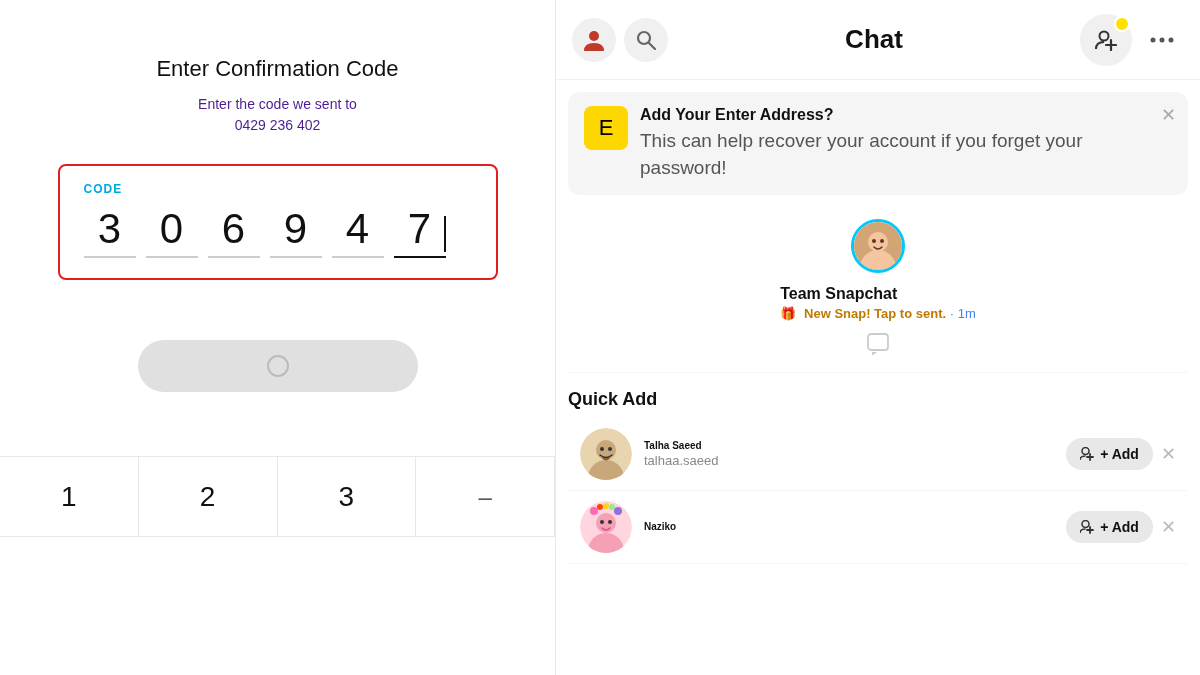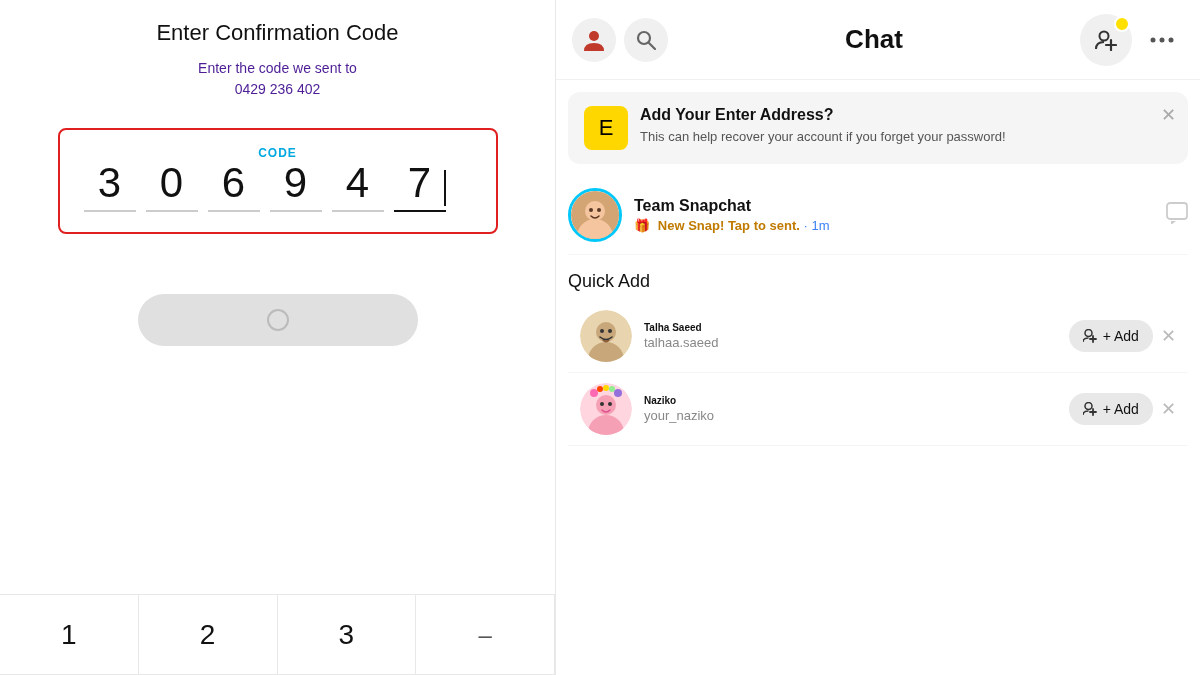--- a/index.html
+++ b/index.html
@@ -8,26 +8,26 @@
       background: #fff;
       width: 1200px;
       height: 675px;
       display: flex;
       overflow: hidden;
     }
 
     
     .left-panel {
       width: 555px;
-      height: 675px;
+      height: 537px;
       background: #fff;
       display: flex;
       flex-direction: column;
       align-items: center;
-      padding-top: 20px;
+      padding-top: 56px;
     }
 
     .left-title {
       font-size: 22px;
       font-weight: 500;
       color: #111;
       margin-bottom: 12px;
     }
 
     .left-subtitle {
@@ -44,21 +44,21 @@
       padding: 16px 24px 20px;
       width: 440px;
       margin-bottom: 60px;
     }
 
     .code-label {
       font-size: 12px;
       font-weight: 600;
       color: #00a8e0;
       letter-spacing: 1px;
-      text-align: center;
+      margin-bottom: 10px;
     }
 
     .code-digits {
       display: flex;
       gap: 10px;
       align-items: flex-end;
     }
 
     .code-digit {
       font-size: 42px;
@@ -254,21 +254,21 @@
     }
 
     .email-text h3 {
       font-size: 16px;
       font-weight: 700;
       color: #111;
       margin-bottom: 4px;
     }
 
     .email-text p {
-      font-size: 13px;
+      font-size: 19px;
       color: #555;
       line-height: 1.4;
     }
 
     .banner-close {
       position: absolute;
       top: 12px;
       right: 12px;
       color: #aaa;
       font-size: 18px;
@@ -281,20 +281,21 @@
     .chat-list {
       padding: 0 12px;
     }
 
     .chat-item {
       display: flex;
       align-items: center;
       gap: 12px;
       padding: 12px 0;
       border-bottom: 1px solid #f5f5f5;
+      flex-direction: column;
     }
 
     .chat-avatar {
       width: 54px;
       height: 54px;
       border-radius: 50%;
       flex-shrink: 0;
       overflow: hidden;
       border: 3px solid #00c8fa;
     }
@@ -336,21 +337,21 @@
     .chat-action {
       color: #ccc;
       font-size: 20px;
       cursor: pointer;
     }
 
     
     .section-title {
       padding: 16px 12px 8px;
       font-size: 18px;
-      font-weight: 400;
+      font-weight: 700;
       color: #111;
     }
 
     .quick-add-item {
       display: flex;
       align-items: center;
       gap: 12px;
       padding: 10px 12px;
       border-bottom: 1px solid #f5f5f5;
     }
@@ -393,21 +394,21 @@
       align-items: center;
       gap: 8px;
     }
 
     .add-btn {
       background: #e8e8e8;
       border: none;
       border-radius: 20px;
       padding: 8px 14px;
       font-size: 14px;
-      font-weight: 400;
+      font-weight: 700;
       color: #111;
       cursor: pointer;
       display: flex;
       align-items: center;
       gap: 6px;
     }
 
     .qa-close {
       color: #bbb;
       font-size: 18px;
@@ -585,21 +586,20 @@
             <circle cx="14" cy="10" r="4" fill="#ff69b4"></circle>
             <circle cx="20" cy="6" r="3" fill="#ff4500"></circle>
             <circle cx="26" cy="5" r="3" fill="#ffd700"></circle>
             <circle cx="32" cy="6" r="3" fill="#90ee90"></circle>
             <circle cx="38" cy="10" r="4" fill="#9370db"></circle>
           </svg>
         </div>
       </div>
       <div class="qa-info">
         <div class="qa-name">Naziko</div>
-        <div class="qa-username">your_naziko</div>
       </div>
       <div class="qa-actions">
         <button class="add-btn">
           <svg width="14" height="14" viewBox="0 0 14 14">
             <circle cx="5.5" cy="4" r="3.5" fill="none" stroke="#333" stroke-width="1.5"></circle>
             <path d="M0 13 Q0 9 5.5 9" fill="none" stroke="#333" stroke-width="1.5"></path>
             <line x1="10" y1="7" x2="10" y2="13" stroke="#333" stroke-width="1.8" stroke-linecap="round"></line>
             <line x1="7" y1="10" x2="13" y2="10" stroke="#333" stroke-width="1.8" stroke-linecap="round"></line>
           </svg>
           <span>+ Add</span>

